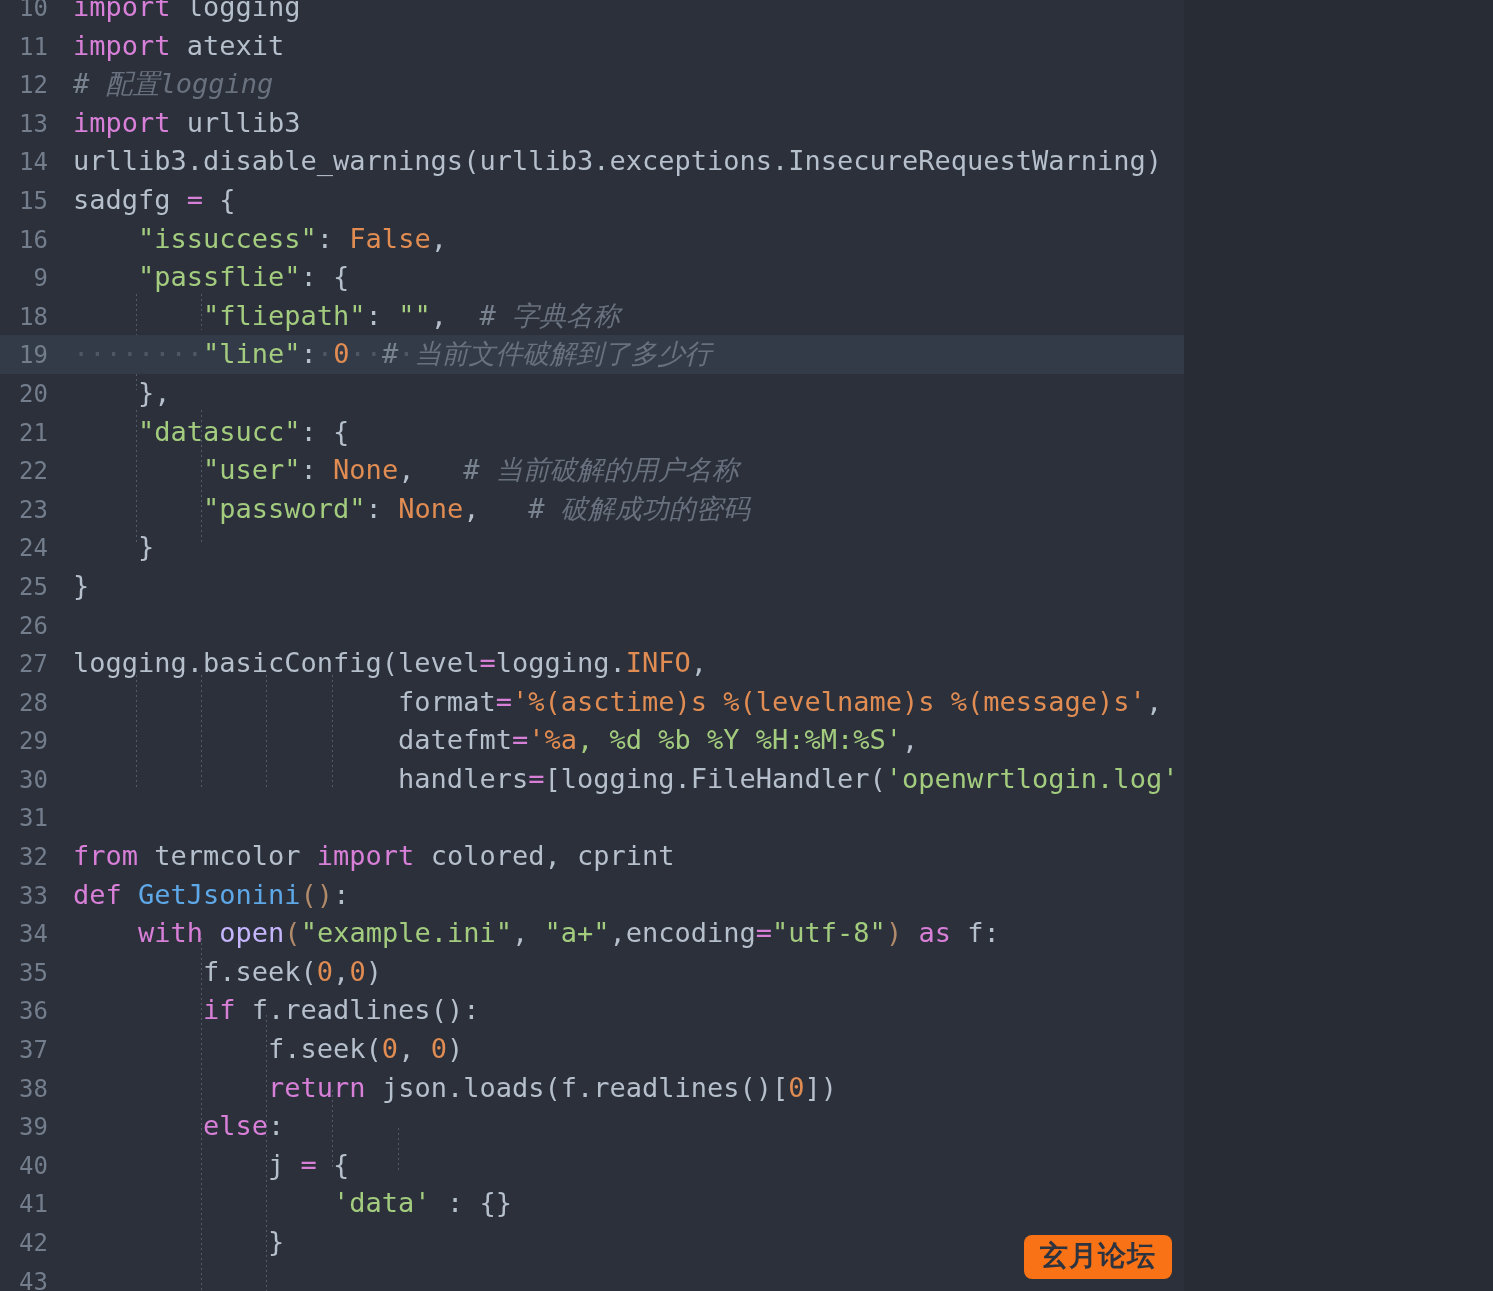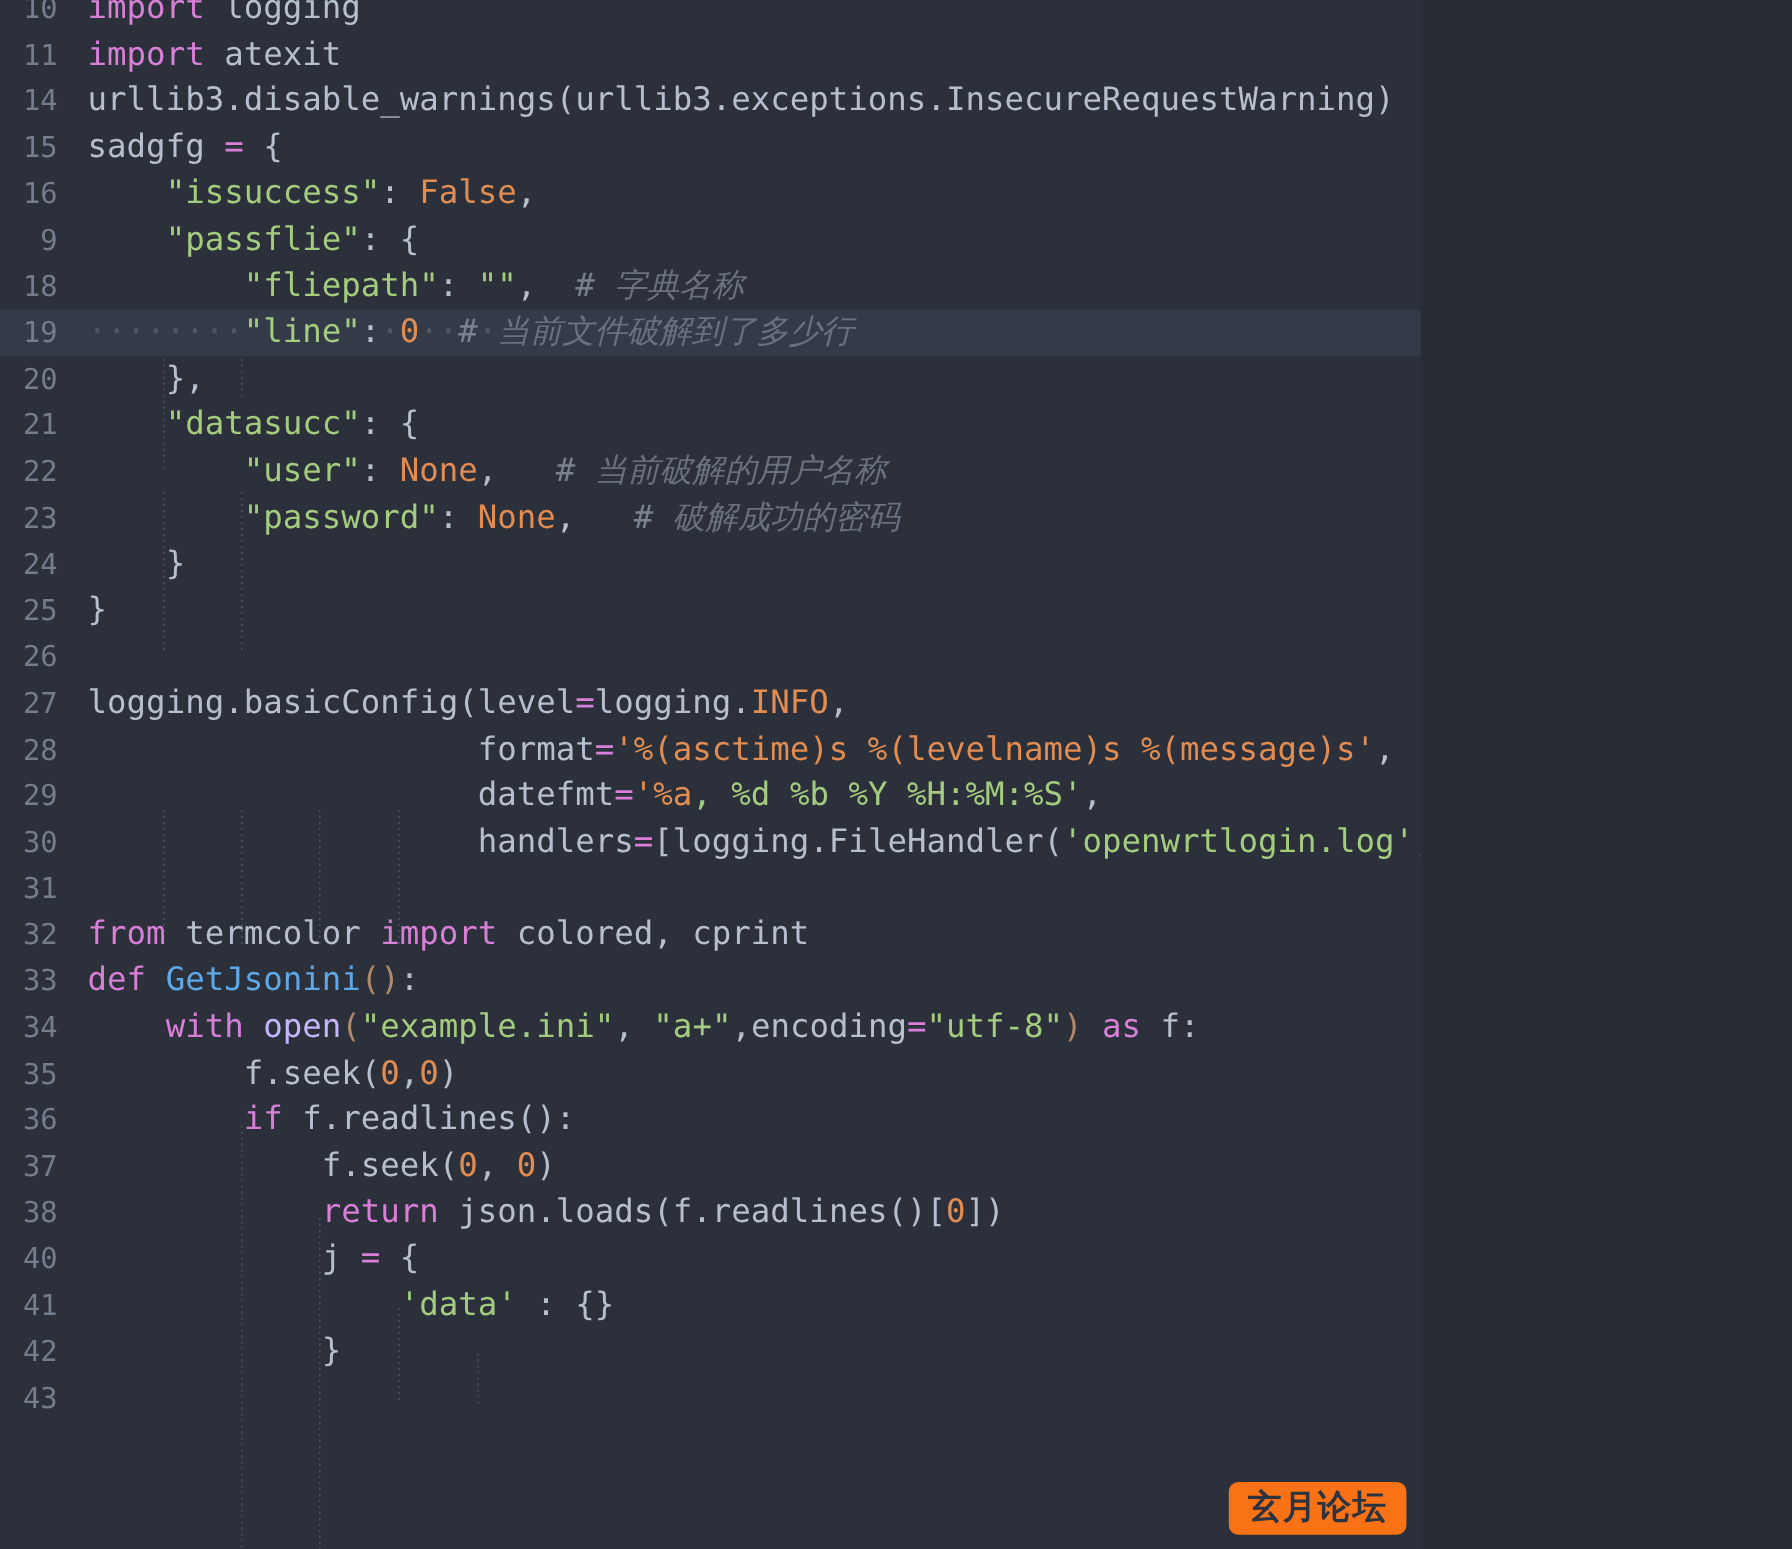--- a/index.html
+++ b/index.html
@@ -123,20 +123,22 @@
       <div class="guide" style="left: 266px; top: 675px; height: 115px;"></div>
       <div class="guide" style="left: 266px; top: 1015px; height: 276px;"></div>
       <div class="guide" style="left: 332px; top: 675px; height: 115px;"></div>
       <div class="guide" style="left: 332px; top: 1090px; height: 80px;"></div>
       <div class="guide" style="left: 398px; top: 1128px; height: 42px;"></div>
     </div>
 
   <div class="lines">
       <div class="line"><span class="gutter">10</span><span class="code"><span class="kw">import</span><span class="plain"> logging</span></span></div>
       <div class="line"><span class="gutter">11</span><span class="code"><span class="kw">import</span><span class="plain"> atexit</span></span></div>
+      <div class="line"><span class="gutter">12</span><span class="code"><span class="hash"># </span><span class="com">配置logging</span></span></div>
+      <div class="line"><span class="gutter">13</span><span class="code"><span class="kw">import</span><span class="plain"> urllib3</span></span></div>
       <div class="line"><span class="gutter">14</span><span class="code"><span class="plain">urllib3.disable_warnings(urllib3.exceptions.InsecureRequestWarning)</span></span></div>
       <div class="line"><span class="gutter">15</span><span class="code"><span class="plain">sadgfg </span><span class="op">=</span><span class="plain"> {</span></span></div>
       <div class="line"><span class="gutter">16</span><span class="code"><span class="plain">    </span><span class="str">"issuccess"</span><span class="plain">: </span><span class="lit">False</span><span class="plain">,</span></span></div>
       <div class="line"><span class="gutter">9</span><span class="code"><span class="plain">    </span><span class="str">"passflie"</span><span class="plain">: {</span></span></div>
       <div class="line"><span class="gutter">18</span><span class="code"><span class="plain">        </span><span class="str">"fliepath"</span><span class="plain">: </span><span class="str">""</span><span class="plain">,  </span><span class="hash"># </span><span class="com">字典名称</span></span></div>
       <div class="line current"><span class="gutter">19</span><span class="code"><span class="ws">········</span><span class="str">"line"</span><span class="plain">:</span><span class="ws">·</span><span class="num">0</span><span class="ws">··</span><span class="hash">#</span><span class="ws">·</span><span class="com">当前文件破解到了多少行</span></span></div>
       <div class="line"><span class="gutter">20</span><span class="code"><span class="plain">    },</span></span></div>
       <div class="line"><span class="gutter">21</span><span class="code"><span class="plain">    </span><span class="str">"datasucc"</span><span class="plain">: {</span></span></div>
       <div class="line"><span class="gutter">22</span><span class="code"><span class="plain">        </span><span class="str">"user"</span><span class="plain">: </span><span class="lit">None</span><span class="plain">,   </span><span class="hash"># </span><span class="com">当前破解的用户名称</span></span></div>
       <div class="line"><span class="gutter">23</span><span class="code"><span class="plain">        </span><span class="str">"password"</span><span class="plain">: </span><span class="lit">None</span><span class="plain">,   </span><span class="hash"># </span><span class="com">破解成功的密码</span></span></div>
@@ -148,20 +150,21 @@
       <div class="line"><span class="gutter">29</span><span class="code"><span class="plain">                    datefmt</span><span class="op">=</span><span class="num">'%a</span><span class="str">, %d %b %Y %H:%M:%S'</span><span class="plain">,</span></span></div>
       <div class="line"><span class="gutter">30</span><span class="code"><span class="plain">                    handlers</span><span class="op">=</span><span class="plain">[logging.FileHandler(</span><span class="str">'openwrtlogin.log'</span><span class="plain">, </span><span class="str">'w'</span><span class="plain">, </span><span class="str">'utf-8'</span><span class="plain">)])</span></span></div>
       <div class="line"><span class="gutter">31</span><span class="code"></span></div>
       <div class="line"><span class="gutter">32</span><span class="code"><span class="kw">from</span><span class="plain"> termcolor </span><span class="kw">import</span><span class="plain"> colored, cprint</span></span></div>
       <div class="line"><span class="gutter">33</span><span class="code"><span class="kw">def</span><span class="plain"> </span><span class="fn">GetJsonini</span><span class="paren">()</span><span class="plain">:</span></span></div>
       <div class="line"><span class="gutter">34</span><span class="code"><span class="plain">    </span><span class="kw">with</span><span class="plain"> </span><span class="bi">open</span><span class="paren">(</span><span class="str">"example.ini"</span><span class="plain">, </span><span class="str">"a+"</span><span class="plain">,encoding</span><span class="op">=</span><span class="str">"utf-8"</span><span class="paren">)</span><span class="plain"> </span><span class="kw">as</span><span class="plain"> f:</span></span></div>
       <div class="line"><span class="gutter">35</span><span class="code"><span class="plain">        f.seek(</span><span class="num">0</span><span class="plain">,</span><span class="num">0</span><span class="plain">)</span></span></div>
       <div class="line"><span class="gutter">36</span><span class="code"><span class="plain">        </span><span class="kw">if</span><span class="plain"> f.readlines():</span></span></div>
       <div class="line"><span class="gutter">37</span><span class="code"><span class="plain">            f.seek(</span><span class="num">0</span><span class="plain">, </span><span class="num">0</span><span class="plain">)</span></span></div>
       <div class="line"><span class="gutter">38</span><span class="code"><span class="plain">            </span><span class="kw">return</span><span class="plain"> json.loads(f.readlines()[</span><span class="num">0</span><span class="plain">])</span></span></div>
+      <div class="line"><span class="gutter">39</span><span class="code"><span class="plain">        </span><span class="kw">else</span><span class="plain">:</span></span></div>
       <div class="line"><span class="gutter">40</span><span class="code"><span class="plain">            j </span><span class="op">=</span><span class="plain"> {</span></span></div>
       <div class="line"><span class="gutter">41</span><span class="code"><span class="plain">                </span><span class="str">'data'</span><span class="plain"> : {}</span></span></div>
       <div class="line"><span class="gutter">42</span><span class="code"><span class="plain">            }</span></span></div>
       <div class="line"><span class="gutter">43</span><span class="code"></span></div>
     </div>
 
   <div class="watermark">玄月论坛</div>
 
 </div>
 

